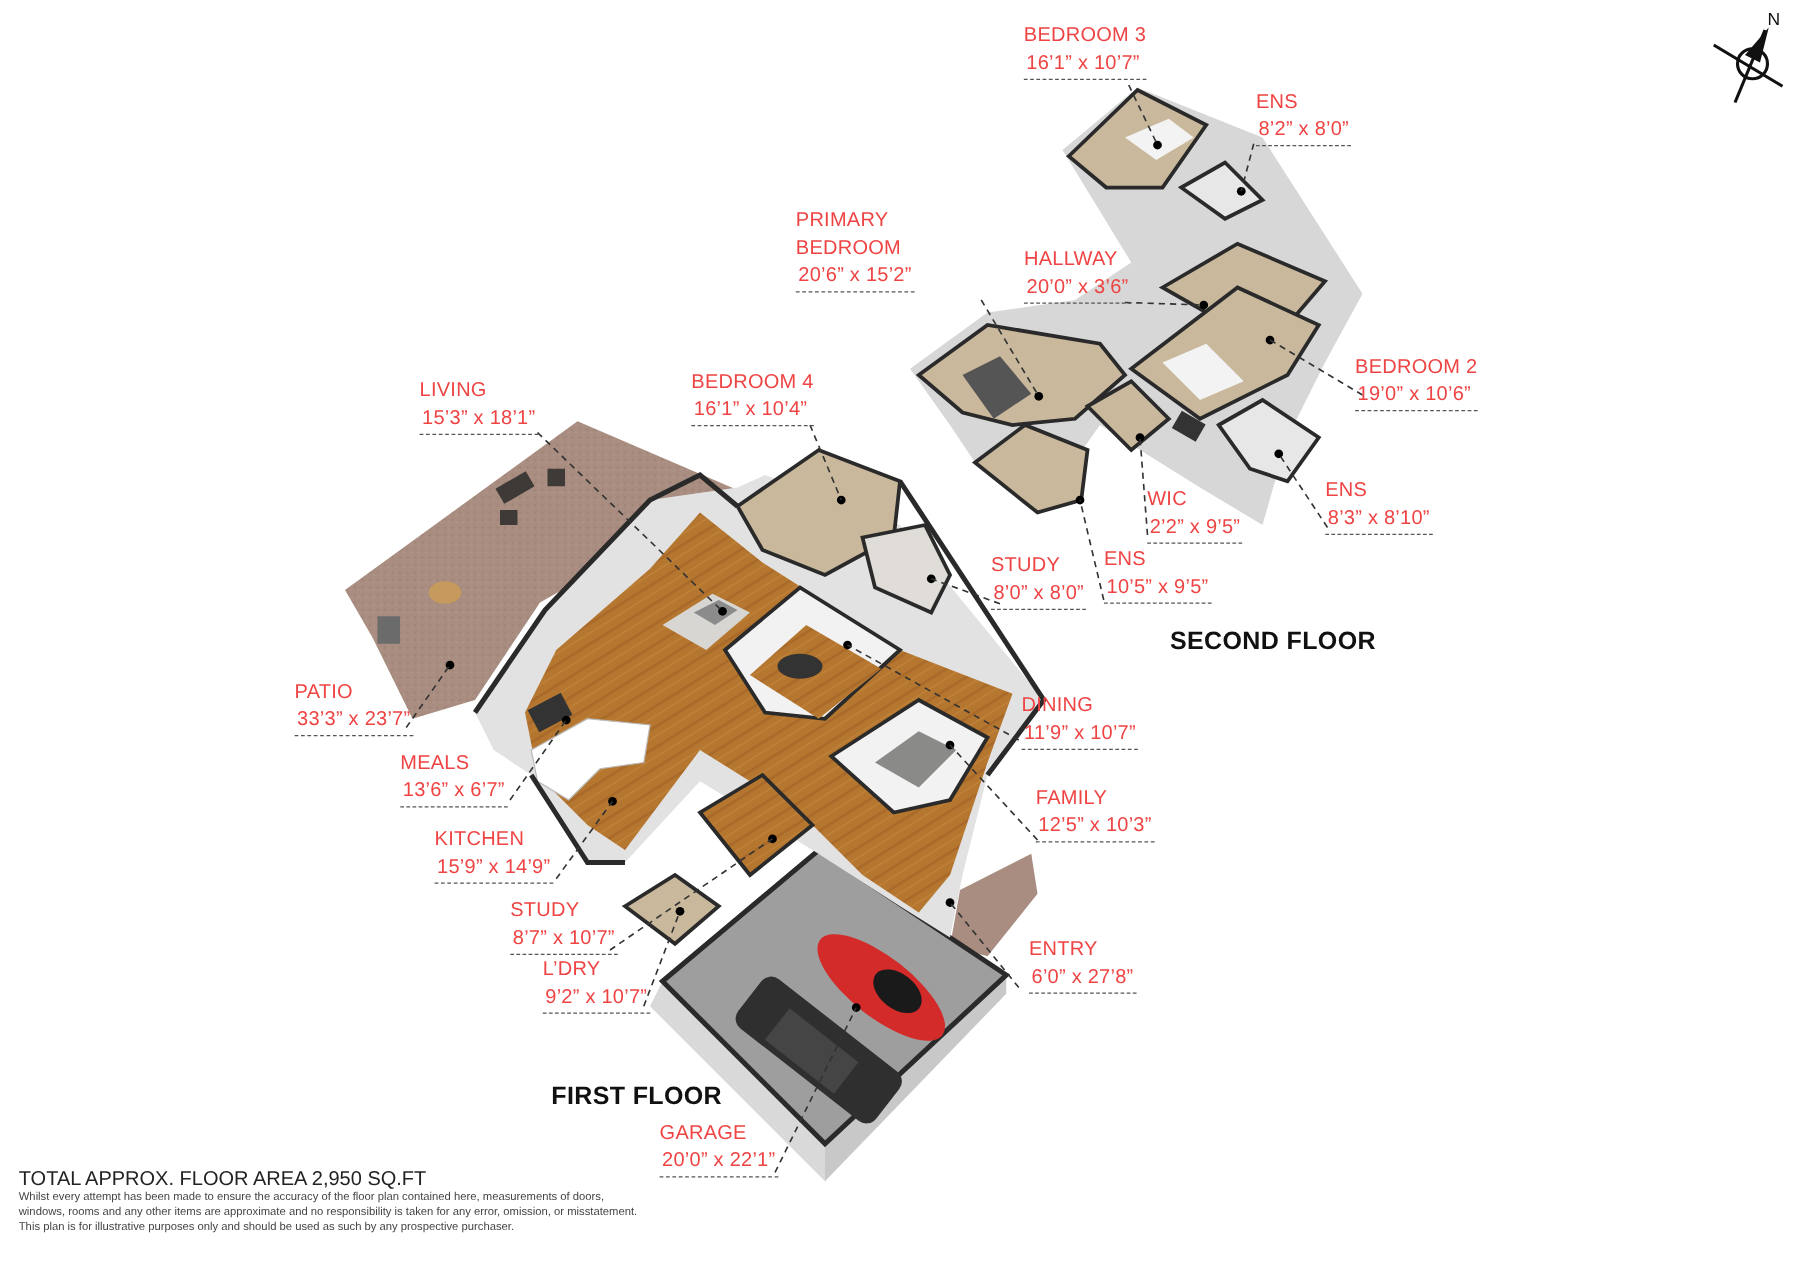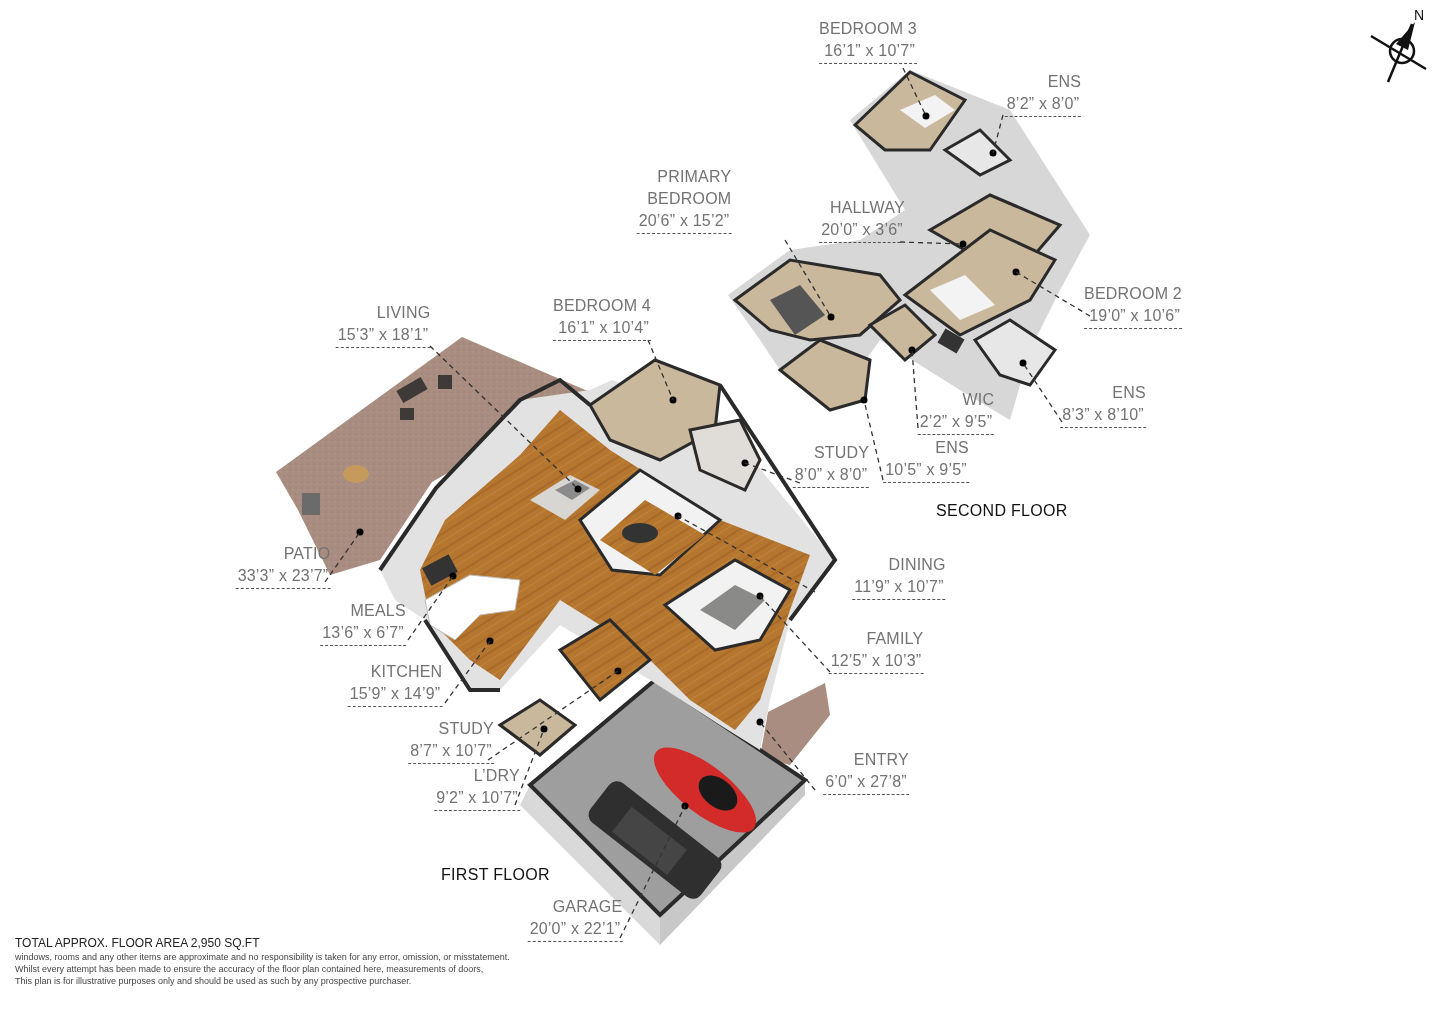--- a/index.html
+++ b/index.html
@@ -1,25 +1,25 @@
 <!DOCTYPE html>
 <html><head>
 <meta charset="utf-8">
 <style>
   html, body { margin:0; padding:0; background:#ffffff; }
   body { width:1440px; height:1018px; position:relative; overflow:hidden;
          font-family:"Liberation Sans", "DejaVu Sans", sans-serif; color:#222; }
   #plan { position:absolute; left:0; top:0; width:1440px; height:1018px; }
-  .lbl { position:absolute; text-align:right; transform:translateX(-50%);
-         font-size:16px; line-height:22px; color:#737373; white-space:nowrap; letter-spacing:0.2px; }
+  .lbl { position:absolute; text-align:left; transform:translateX(-50%);
+         font-size:16px; line-height:22px; color:#ef4444; white-space:nowrap; letter-spacing:0.2px; }
   .lbl .dim { display:block; border-bottom:1.5px dashed #555; padding:0 2px 1px; }
-  .floor-title { position:absolute; font-weight:normal; font-size:16px; color:#111; letter-spacing:0.3px; white-space:nowrap; }
+  .floor-title { position:absolute; font-weight:bold; font-size:20px; color:#111; letter-spacing:0.3px; white-space:nowrap; }
   .footer { position:absolute; left:15px; top:936px; }
   .footer .addr { font-size:14px; color:#222; line-height:18px; }
-  .footer .area { font-size:12px; color:#222; line-height:15px; }
+  .footer .area { font-size:16px; color:#222; line-height:15px; }
   .footer .disc { font-size:9px; color:#444; line-height:12px; }
   .compass { position:absolute; left:1366px; top:4px; width:66px; height:80px; }
 </style>
 </head>
 <body>
 
 <svg id="plan" viewBox="0 0 1440 1018" xmlns="http://www.w3.org/2000/svg">
   <defs>
     <pattern id="wood" width="14" height="14" patternUnits="userSpaceOnUse" patternTransform="rotate(-32)">
       <rect width="14" height="14" fill="#b5762f"></rect>
@@ -231,36 +231,36 @@
   <span class="dim">15’9” x 14’9”</span>
 </div>
 <div class="lbl" style="left:451px;top:718px">
   <span>STUDY</span>
   <span class="dim">8’7” x 10’7”</span>
 </div>
 <div class="lbl" style="left:477px;top:765px">
   <span>L’DRY</span>
   <span class="dim">9’2” x 10’7”</span>
 </div>
-<div class="lbl" style="left:899px;top:554px">
+<div class="lbl" style="left:864px;top:554px">
   <span>DINING</span>
   <span class="dim">11’9” x 10’7”</span>
 </div>
 <div class="lbl" style="left:876px;top:628px">
   <span>FAMILY</span>
   <span class="dim">12’5” x 10’3”</span>
 </div>
 <div class="lbl" style="left:866px;top:749px">
   <span>ENTRY</span>
   <span class="dim">6’0” x 27’8”</span>
 </div>
 <div class="floor-title" style="left:441px;top:866px">FIRST FLOOR</div>
 <div class="lbl" style="left:575px;top:896px">
   <span>GARAGE</span>
   <span class="dim">20’0” x 22’1”</span>
 </div>
 
 <div class="footer">
   <div class="area">TOTAL APPROX. FLOOR AREA 2,950 SQ.FT</div>
+  <div class="disc">Whilst every attempt has been made to ensure the accuracy of the floor plan contained here, measurements of doors,</div>
   <div class="disc">windows, rooms and any other items are approximate and no responsibility is taken for any error, omission, or misstatement.</div>
-  <div class="disc">Whilst every attempt has been made to ensure the accuracy of the floor plan contained here, measurements of doors,</div>
   <div class="disc">This plan is for illustrative purposes only and should be used as such by any prospective purchaser.</div>
 </div>
 
 </body></html>

